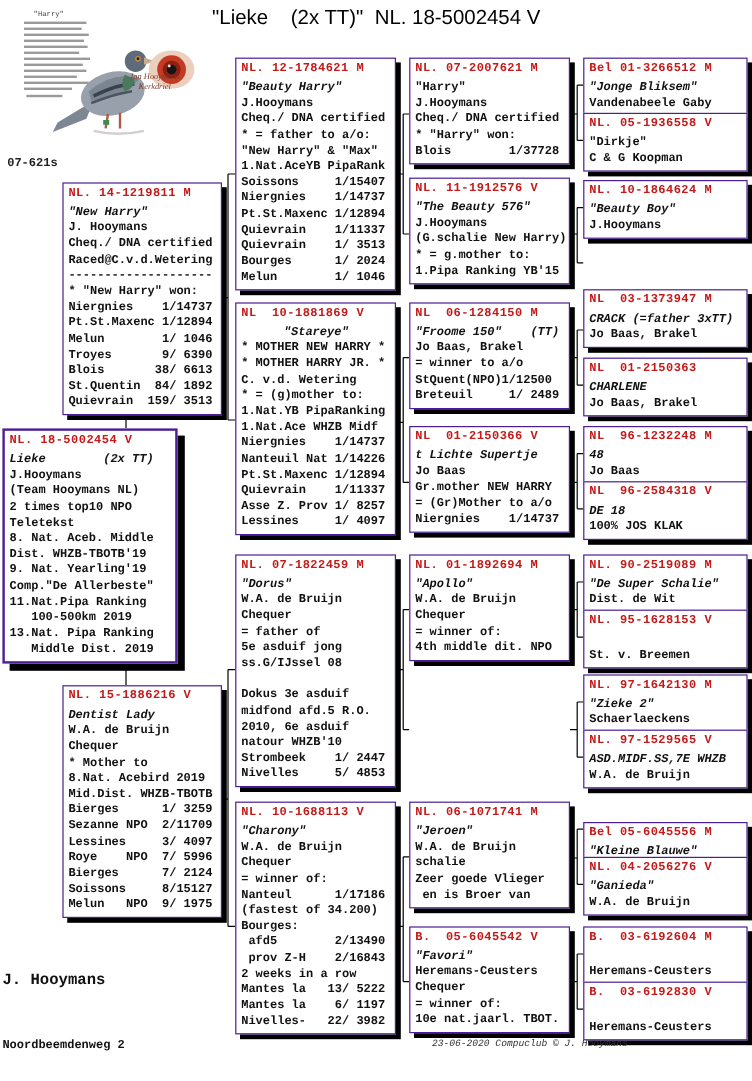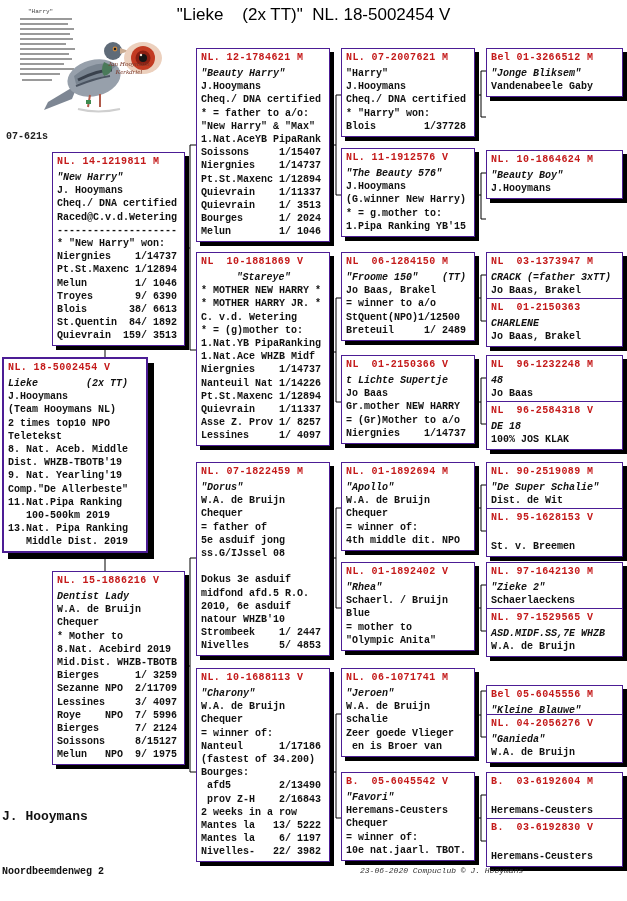--- a/index.html
+++ b/index.html
@@ -103,31 +103,31 @@
   <div class="box" style="left:52px;top:152px;width:133px"><div class="ring">NL. 14-1219811 M</div><div class="ln it">"New Harry"</div><div class="ln">J. Hooymans</div><div class="ln">Cheq./ DNA certified</div><div class="ln">Raced@C.v.d.Wetering</div><div class="ln">--------------------</div><div class="ln">* "New Harry" won:</div><div class="ln">Niergnies    1/14737</div><div class="ln">Pt.St.Maxenc 1/12894</div><div class="ln">Melun        1/ 1046</div><div class="ln">Troyes       9/ 6390</div><div class="ln">Blois       38/ 6613</div><div class="ln">St.Quentin  84/ 1892</div><div class="ln">Quievrain  159/ 3513</div></div>
   <div class="box main" style="left:2px;top:357px;width:146px"><div class="ring">NL. 18-5002454 V</div><div class="ln it">Lieke        (2x TT)</div><div class="ln">J.Hooymans</div><div class="ln">(Team Hooymans NL)</div><div class="ln">2 times top10 NPO</div><div class="ln">Teletekst</div><div class="ln">8. Nat. Aceb. Middle</div><div class="ln">Dist. WHZB-TBOTB'19</div><div class="ln">9. Nat. Yearling'19</div><div class="ln">Comp."De Allerbeste"</div><div class="ln">11.Nat.Pipa Ranking</div><div class="ln">   100-500km 2019</div><div class="ln">13.Nat. Pipa Ranking</div><div class="ln">   Middle Dist. 2019</div></div>
   <div class="box" style="left:52px;top:571px;width:133px"><div class="ring">NL. 15-1886216 V</div><div class="ln it">Dentist Lady</div><div class="ln">W.A. de Bruijn</div><div class="ln">Chequer</div><div class="ln">* Mother to</div><div class="ln">8.Nat. Acebird 2019</div><div class="ln">Mid.Dist. WHZB-TBOTB</div><div class="ln">Bierges      1/ 3259</div><div class="ln">Sezanne NPO  2/11709</div><div class="ln">Lessines     3/ 4097</div><div class="ln">Roye    NPO  7/ 5996</div><div class="ln">Bierges      7/ 2124</div><div class="ln">Soissons     8/15127</div><div class="ln">Melun   NPO  9/ 1975</div></div>
 
   <div class="box" style="left:196px;top:48px;width:134px"><div class="ring">NL. 12-1784621 M</div><div class="ln it">"Beauty Harry"</div><div class="ln">J.Hooymans</div><div class="ln">Cheq./ DNA certified</div><div class="ln">* = father to a/o:</div><div class="ln">"New Harry" &amp; "Max"</div><div class="ln">1.Nat.AceYB PipaRank</div><div class="ln">Soissons     1/15407</div><div class="ln">Niergnies    1/14737</div><div class="ln">Pt.St.Maxenc 1/12894</div><div class="ln">Quievrain    1/11337</div><div class="ln">Quievrain    1/ 3513</div><div class="ln">Bourges      1/ 2024</div><div class="ln">Melun        1/ 1046</div></div>
   <div class="box" style="left:196px;top:252px;width:134px"><div class="ring">NL  10-1881869 V</div><div class="ln it ct">"Stareye"</div><div class="ln">* MOTHER NEW HARRY *</div><div class="ln">* MOTHER HARRY JR. *</div><div class="ln">C. v.d. Wetering</div><div class="ln">* = (g)mother to:</div><div class="ln">1.Nat.YB PipaRanking</div><div class="ln">1.Nat.Ace WHZB Midf</div><div class="ln">Niergnies    1/14737</div><div class="ln">Nanteuil Nat 1/14226</div><div class="ln">Pt.St.Maxenc 1/12894</div><div class="ln">Quievrain    1/11337</div><div class="ln">Asse Z. Prov 1/ 8257</div><div class="ln">Lessines     1/ 4097</div></div>
   <div class="box" style="left:196px;top:462px;width:134px"><div class="ring">NL. 07-1822459 M</div><div class="ln it">"Dorus"</div><div class="ln">W.A. de Bruijn</div><div class="ln">Chequer</div><div class="ln">= father of</div><div class="ln">5e asduif jong</div><div class="ln">ss.G/IJssel 08</div><div class="ln">&nbsp;</div><div class="ln">Dokus 3e asduif</div><div class="ln">midfond afd.5 R.O.</div><div class="ln">2010, 6e asduif</div><div class="ln">natour WHZB'10</div><div class="ln">Strombeek    1/ 2447</div><div class="ln">Nivelles     5/ 4853</div></div>
   <div class="box" style="left:196px;top:668px;width:134px"><div class="ring">NL. 10-1688113 V</div><div class="ln it">"Charony"</div><div class="ln">W.A. de Bruijn</div><div class="ln">Chequer</div><div class="ln">= winner of:</div><div class="ln">Nanteul      1/17186</div><div class="ln">(fastest of 34.200)</div><div class="ln">Bourges:</div><div class="ln"> afd5        2/13490</div><div class="ln"> prov Z-H    2/16843</div><div class="ln">2 weeks in a row</div><div class="ln">Mantes la   13/ 5222</div><div class="ln">Mantes la    6/ 1197</div><div class="ln">Nivelles-   22/ 3982</div></div>
 
   <div class="box" style="left:341px;top:48px;width:134px"><div class="ring">NL. 07-2007621 M</div><div class="ln">"Harry"</div><div class="ln">J.Hooymans</div><div class="ln">Cheq./ DNA certified</div><div class="ln">* "Harry" won:</div><div class="ln">Blois        1/37728</div></div>
-  <div class="box" style="left:341px;top:148px;width:134px"><div class="ring">NL. 11-1912576 V</div><div class="ln it">"The Beauty 576"</div><div class="ln">J.Hooymans</div><div class="ln">(G.winner New Harry)</div><div class="ln">* = g.mother to:</div><div class="ln">1.Pipa Ranking YB'15</div></div>
+  <div class="box" style="left:341px;top:148px;width:134px"><div class="ring">NL. 11-1912576 V</div><div class="ln it">"The Beauty 576"</div><div class="ln">J.Hooymans</div><div class="ln">(G.schalie New Harry)</div><div class="ln">* = g.mother to:</div><div class="ln">1.Pipa Ranking YB'15</div></div>
   <div class="box" style="left:341px;top:252px;width:134px"><div class="ring">NL  06-1284150 M</div><div class="ln it">"Froome 150"    (TT)</div><div class="ln">Jo Baas, Brakel</div><div class="ln">= winner to a/o</div><div class="ln">StQuent(NPO)1/12500</div><div class="ln">Breteuil     1/ 2489</div></div>
   <div class="box" style="left:341px;top:355px;width:134px"><div class="ring">NL  01-2150366 V</div><div class="ln it">t Lichte Supertje</div><div class="ln">Jo Baas</div><div class="ln">Gr.mother NEW HARRY</div><div class="ln">= (Gr)Mother to a/o</div><div class="ln">Niergnies    1/14737</div></div>
   <div class="box" style="left:341px;top:462px;width:134px"><div class="ring">NL. 01-1892694 M</div><div class="ln it">"Apollo"</div><div class="ln">W.A. de Bruijn</div><div class="ln">Chequer</div><div class="ln">= winner of:</div><div class="ln">4th middle dit. NPO</div></div>
-  <div class="box" style="left:341px;top:562px;width:134px"><div class="ring">NL. 01-1892402 V</div><div class="ln it">"Rhea"</div><div class="ln">Schaerl. / Bruijn</div><div class="ln">Blue</div><div class="ln">= mother to</div><div class="ln">"Olympic Anita"</div></div>
   <div class="box" style="left:341px;top:668px;width:134px"><div class="ring">NL. 06-1071741 M</div><div class="ln it">"Jeroen"</div><div class="ln">W.A. de Bruijn</div><div class="ln">schalie</div><div class="ln">Zeer goede Vlieger</div><div class="ln"> en is Broer van</div></div>
   <div class="box" style="left:341px;top:772px;width:134px"><div class="ring">B.  05-6045542 V</div><div class="ln it">"Favori"</div><div class="ln">Heremans-Ceusters</div><div class="ln">Chequer</div><div class="ln">= winner of:</div><div class="ln">10e nat.jaarl. TBOT.</div></div>
 
   <div class="box" style="left:486px;top:48px;width:137px;min-height:46px"><div class="ring">Bel 01-3266512 M</div><div class="ln it">"Jonge Bliksem"</div><div class="ln">Vandenabeele Gaby</div></div>
+  <div class="box" style="left:486px;top:94px;width:137px;min-height:46px"><div class="ring">NL. 05-1936558 V</div><div class="ln">"Dirkje"</div><div class="ln">C &amp; G Koopman</div></div>
   <div class="box" style="left:486px;top:150px;width:137px;min-height:46px"><div class="ring">NL. 10-1864624 M</div><div class="ln it">"Beauty Boy"</div><div class="ln">J.Hooymans</div></div>
-  <div class="box" style="left:486px;top:252px;width:137px;min-height:46px"><div class="ring">NL  03-1373947 M</div><div class="ln it">CRACK (=father 3xTT)</div><div class="ln">Jo Baas, Brakel</div></div>
+  <div class="box" style="left:486px;top:241px;width:137px;min-height:46px"><div class="ring">NL  03-1373947 M</div><div class="ln it">CRACK (=father 3xTT)</div><div class="ln">Jo Baas, Brakel</div></div>
   <div class="box" style="left:486px;top:298px;width:137px;min-height:46px"><div class="ring">NL  01-2150363</div><div class="ln it">CHARLENE</div><div class="ln">Jo Baas, Brakel</div></div>
   <div class="box" style="left:486px;top:355px;width:137px;min-height:46px"><div class="ring">NL  96-1232248 M</div><div class="ln it">48</div><div class="ln">Jo Baas</div></div>
   <div class="box" style="left:486px;top:401px;width:137px;min-height:46px"><div class="ring">NL  96-2584318 V</div><div class="ln it">DE 18</div><div class="ln">100% JOS KLAK</div></div>
   <div class="box" style="left:486px;top:462px;width:137px;min-height:46px"><div class="ring">NL. 90-2519089 M</div><div class="ln it">"De Super Schalie"</div><div class="ln">Dist. de Wit</div></div>
   <div class="box" style="left:486px;top:508px;width:137px;min-height:46px"><div class="ring">NL. 95-1628153 V</div><div class="ln">&nbsp;</div><div class="ln">St. v. Breemen</div></div>
   <div class="box" style="left:486px;top:562px;width:137px;min-height:46px"><div class="ring">NL. 97-1642130 M</div><div class="ln it">"Zieke 2"</div><div class="ln">Schaerlaeckens</div></div>
   <div class="box" style="left:486px;top:608px;width:137px;min-height:46px"><div class="ring">NL. 97-1529565 V</div><div class="ln it">ASD.MIDF.SS,7E WHZB</div><div class="ln">W.A. de Bruijn</div></div>
   <div class="box" style="left:486px;top:685px;width:137px;min-height:46px"><div class="ring">Bel 05-6045556 M</div><div class="ln it">"Kleine Blauwe"</div><div class="ln">Heremans-Ceusters</div></div>
   <div class="box" style="left:486px;top:714px;width:137px;min-height:46px"><div class="ring">NL. 04-2056276 V</div><div class="ln it">"Ganieda"</div><div class="ln">W.A. de Bruijn</div></div>
   <div class="box" style="left:486px;top:772px;width:137px;min-height:46px"><div class="ring">B.  03-6192604 M</div><div class="ln">&nbsp;</div><div class="ln">Heremans-Ceusters</div></div>

